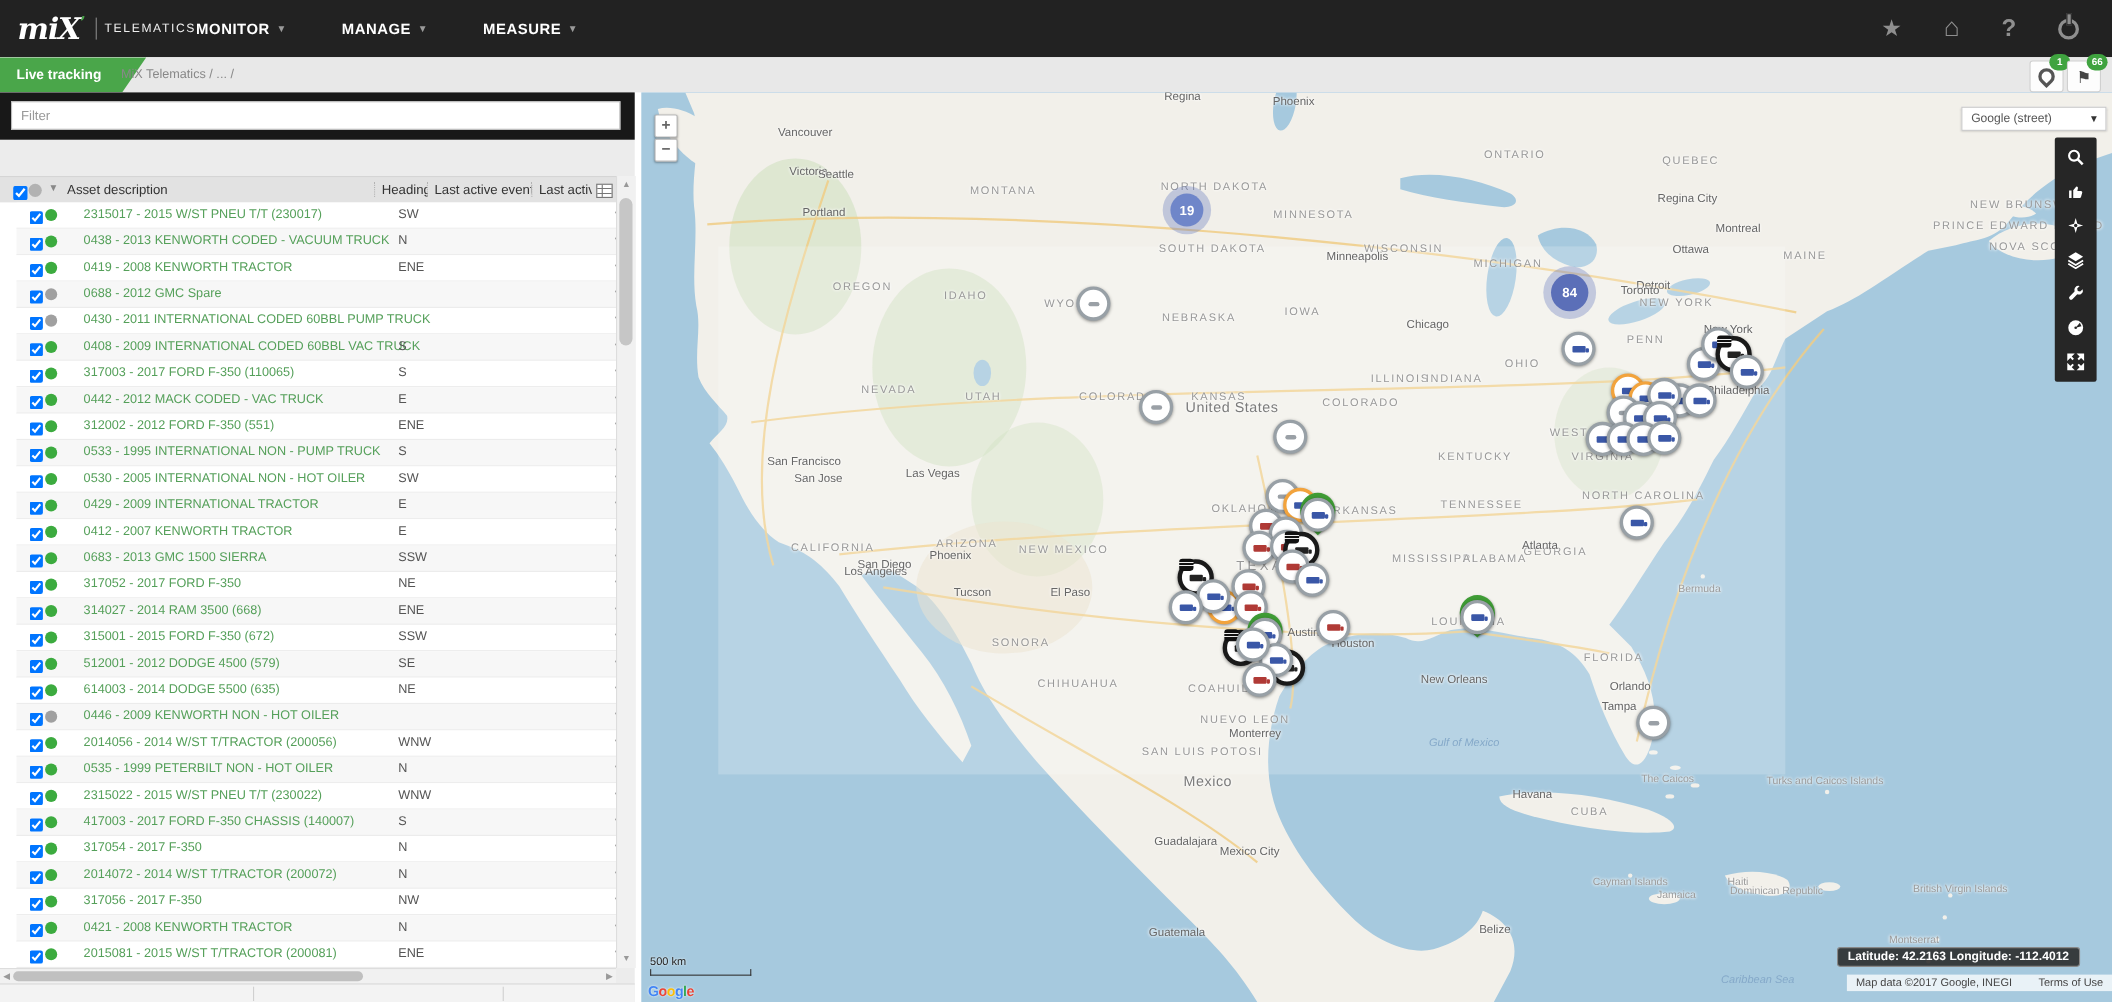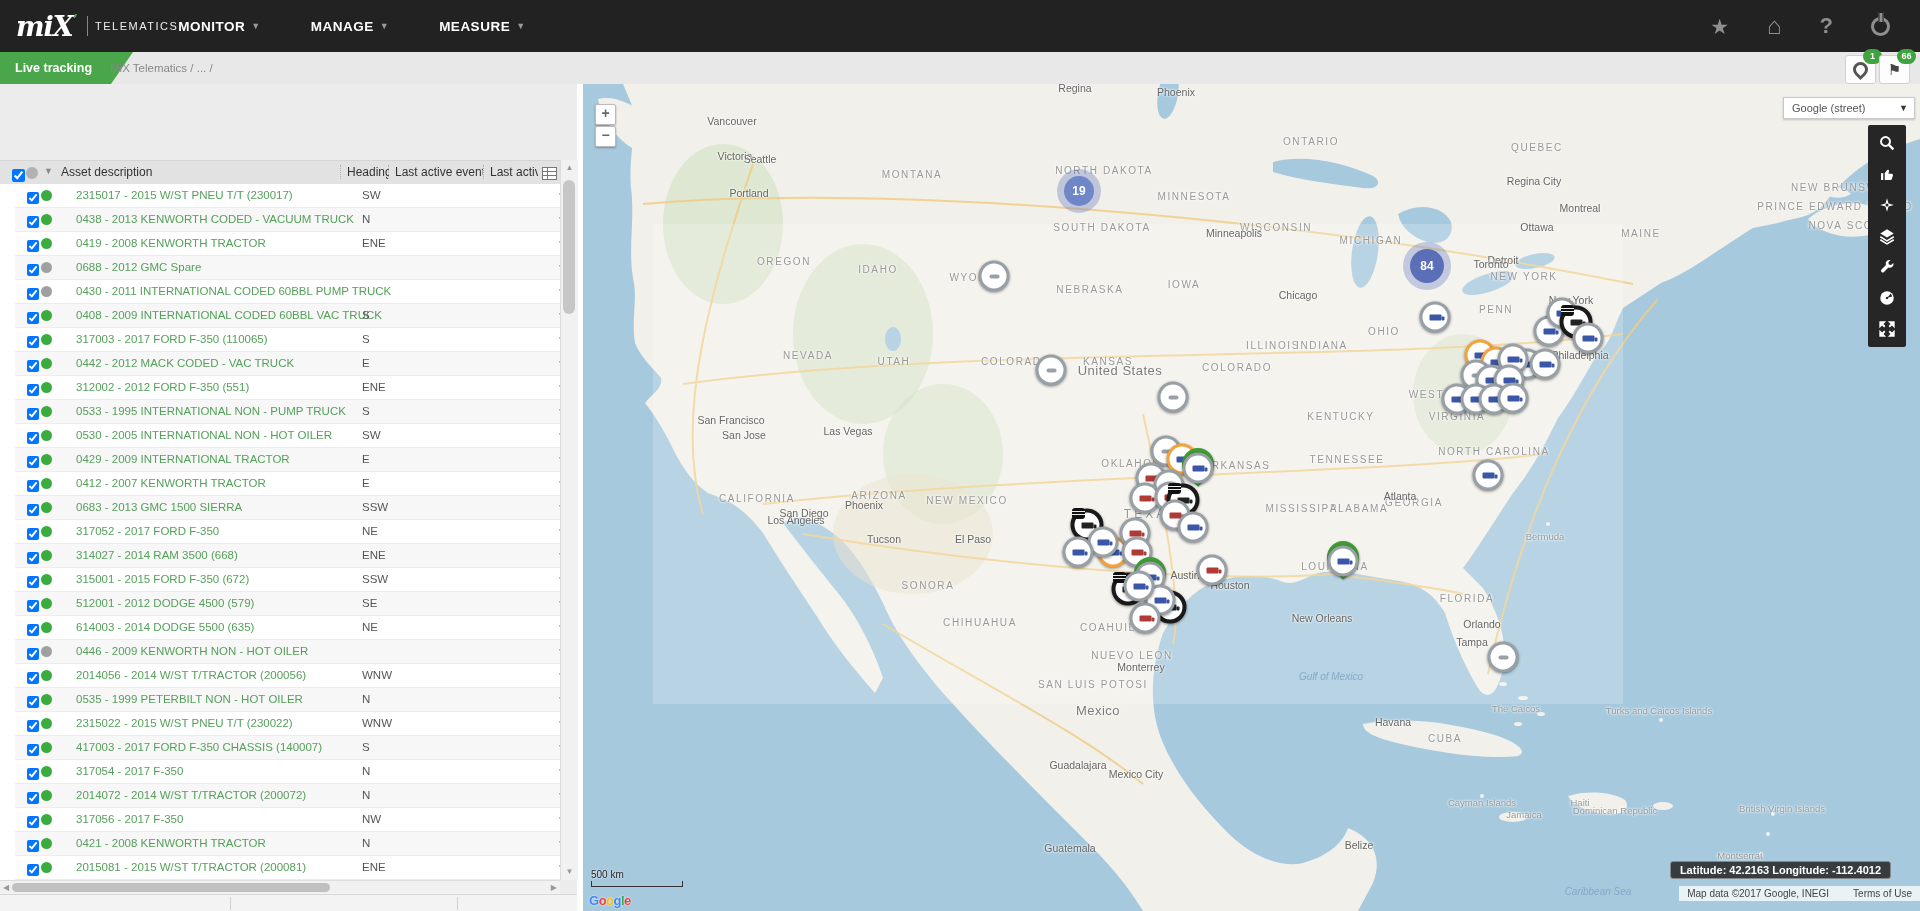--- a/index.html
+++ b/index.html
@@ -184,20 +184,23 @@
       <span class="pin-ico"></span>
       <span class="cbadge">1</span>
     </div>
     <div class="crumb-btn flagbtn">
       <span class="flag-ico">⚑</span>
       <span class="cbadge">66</span>
     </div>
   </div>
 
   <aside class="panel">
+    <div class="filterwrap">
+      <input type="text" placeholder="Filter" style="">
+    </div>
     <div class="thead">
       <input type="checkbox" checked="" style="">
       <span class="hdot"></span>
       <span class="hcaret">▼</span>
       <span class="hc hc1">Asset description</span>
       <span class="hc hc2">Heading</span>
       <span class="hc hc3">Last active event</span>
       <span class="hc hc4">Last activ</span>
       <span class="grid-ico hgrid"></span>
     </div>
@@ -499,21 +502,21 @@
         <span class="lbl lbl-s" style="left: 654px; top: 381px;">ARKANSAS</span>
         <span class="lbl lbl-s" style="left: 764px; top: 375px;">TENNESSEE</span>
         <span class="lbl lbl-s" style="left: 911px; top: 367px;">NORTH&nbsp;CAROLINA</span>
         <span class="lbl lbl-s" style="left: 721px; top: 424px;">MISSISSIPPI</span>
         <span class="lbl lbl-s" style="left: 776px; top: 424px;">ALABAMA</span>
         <span class="lbl lbl-s" style="left: 831px; top: 418px;">GEORGIA</span>
         <span class="lbl lbl-s" style="font-size: 12px; letter-spacing: 3px; left: 568px; top: 430px;">TEXAS</span>
         <span class="lbl lbl-s" style="left: 752px; top: 482px;">LOUISIANA</span>
         <span class="lbl lbl-s" style="left: 884px; top: 514px;">FLORIDA</span>
         <span class="lbl lbl-s" style="left: 1058px; top: 149px;">MAINE</span>
-        <span class="lbl lbl-s" style="left: 728px; top: 57px;">ONTARIO</span>
+        <span class="lbl lbl-s" style="left: 794px; top: 57px;">ONTARIO</span>
         <span class="lbl lbl-s" style="left: 954px; top: 63px;">QUEBEC</span>
         <span class="lbl lbl-s" style="left: 345px; top: 501px;">SONORA</span>
         <span class="lbl lbl-s" style="left: 397px; top: 538px;">CHIHUAHUA</span>
         <span class="lbl lbl-s" style="left: 529px; top: 543px;">COAHUILA</span>
         <span class="lbl lbl-s" style="left: 549px; top: 571px;">NUEVO&nbsp;LEON</span>
         <span class="lbl lbl-s" style="left: 1262px; top: 103px;">NEW&nbsp;BRUNSWICK</span>
         <span class="lbl lbl-s" style="left: 1268px; top: 141px;">NOVA&nbsp;SCOTIA</span>
         <span class="lbl lbl-s" style="left: 1252px; top: 122px;">PRINCE&nbsp;EDWARD&nbsp;ISLAND</span>
         <span class="lbl lbl-s" style="left: 862px; top: 654px;">CUBA</span>
         <span class="lbl lbl-s" style="left: 510px; top: 600px;">SAN&nbsp;LUIS&nbsp;POTOSI</span>

